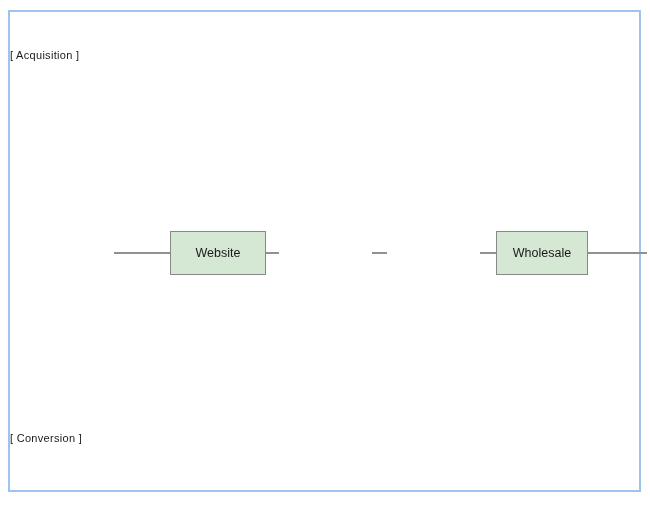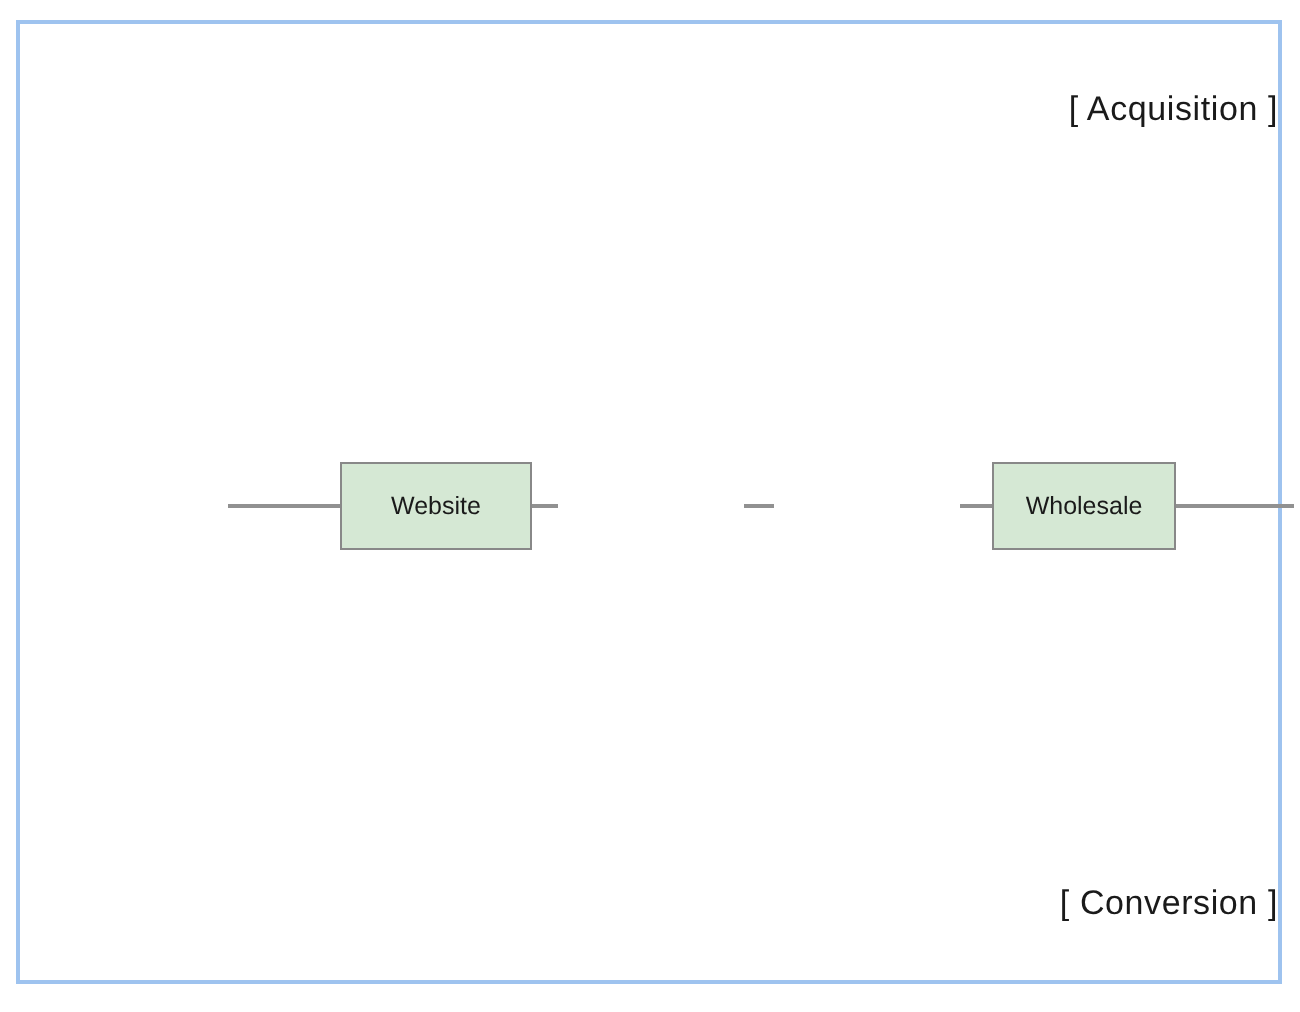--- a/index.html
+++ b/index.html
@@ -27,29 +27,29 @@
     box-sizing: border-box;
     border: 2px solid #9ec3ef;
     background: #ffffff;
   }
 
   
   .section-caption {
     position: absolute;
     left: 0;
     width: 100%;
-    text-align: right;
-    font-size: 17px;
+    text-align: left;
+    font-size: 11px;
     line-height: 20px;
     letter-spacing: 0.3px;
     color: #1a1a1a;
     white-space: pre;
   }
   #caption-acquisition { top: 33px; }
-  #caption-conversion  { top: 430px; }
+  #caption-conversion  { top: 416px; }
 
   
   #flow-row {
     position: absolute;
     left: 16px;
     top: 219px;
     width: 100%;
     height: 29px;
     margin-left: 36px;
   }

